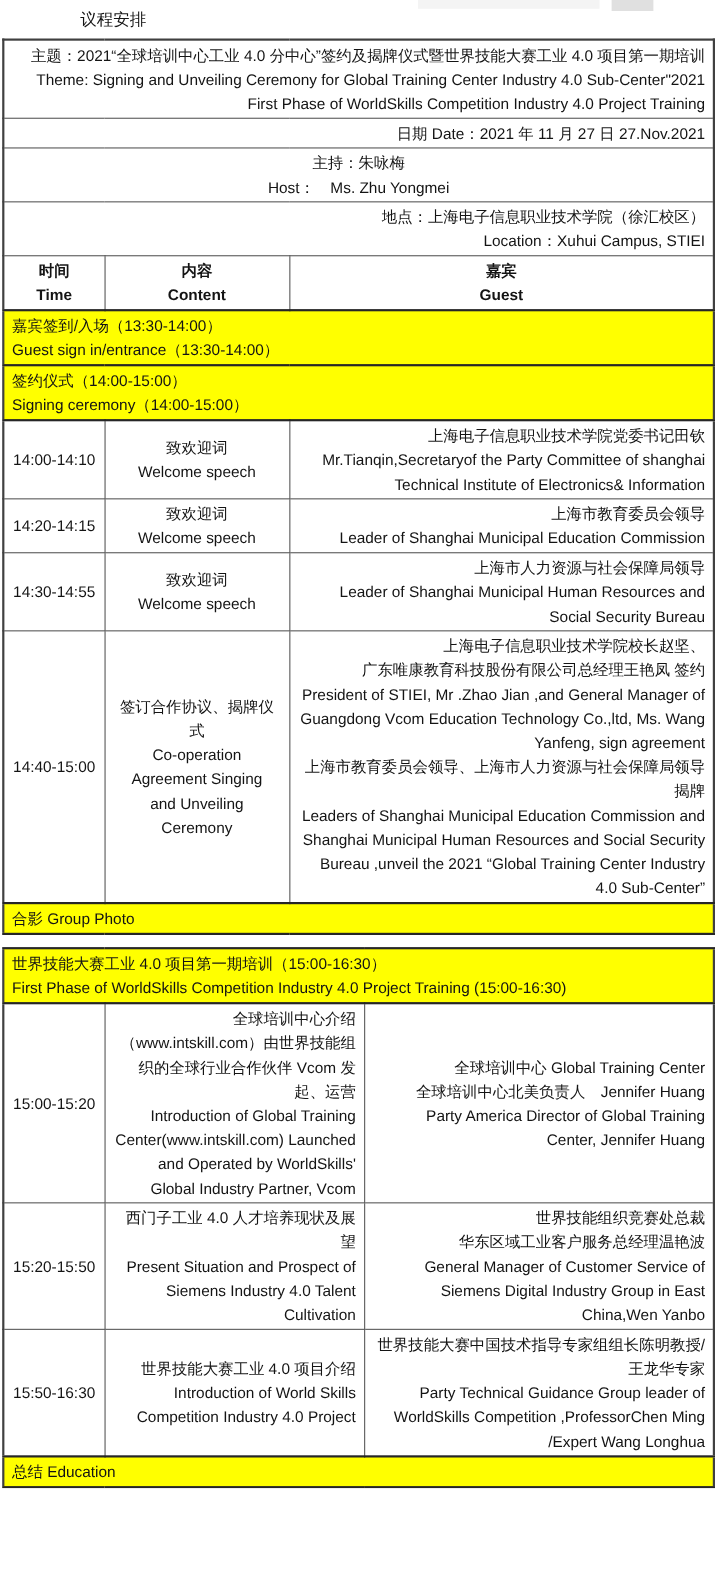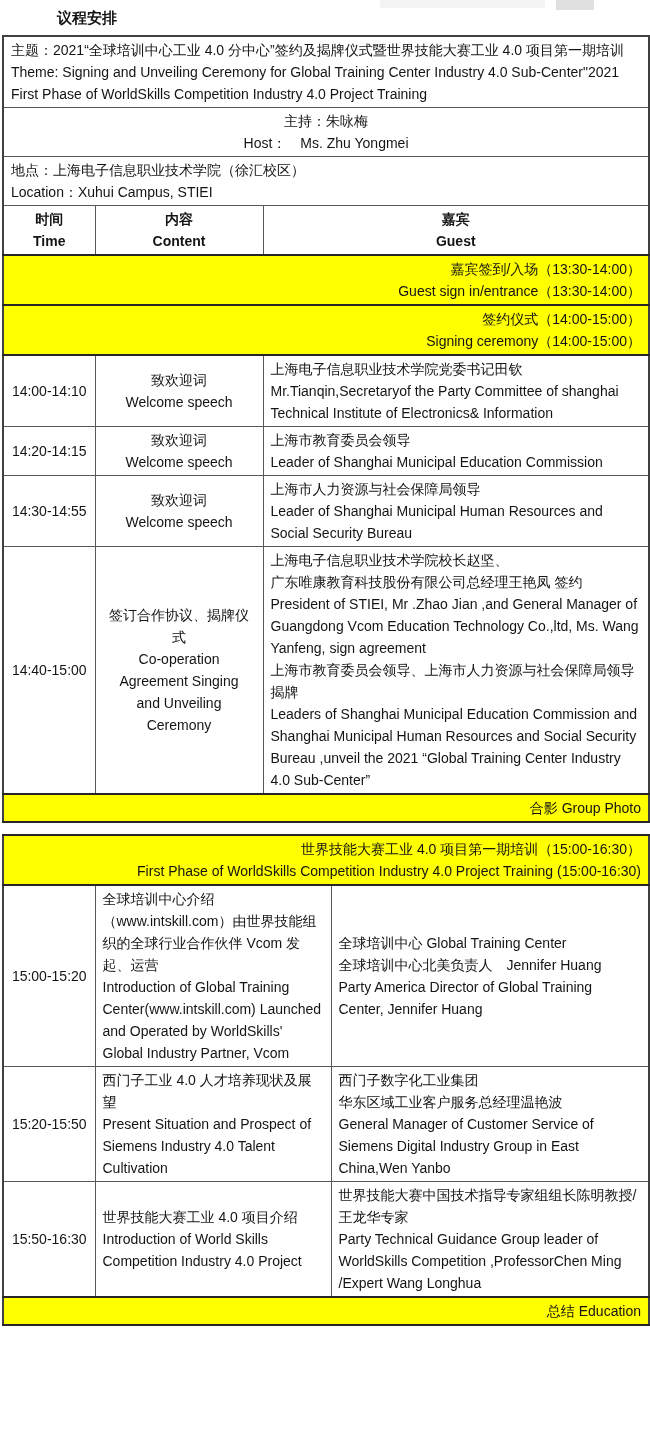--- a/index.html
+++ b/index.html
@@ -12,49 +12,49 @@
   }
   .screen-artifact-strip{
     position:absolute;top:0;left:380px;width:165px;height:8px;
     background:#f4f4f4;
   }
   .screen-artifact-chip{
     position:absolute;top:0;left:556px;width:38px;height:10px;
     background:#e0e0e0;
   }
   .doc-title{
-    font-weight:bold;
+    font-weight:normal;
     font-size:15px;
-    padding:9px 0 7px 57px;
+    padding:9px 0 7px 73px;
   }
   table.agenda{
     width:646px;
     margin:0 2px;
     border-collapse:collapse;
     table-layout:fixed;
     border:2px solid #404040;
   }
   table.agenda td{
     border:1.5px solid #595959;
     padding:2px 7px;
     vertical-align:middle;
     white-space:pre-line;
     line-height:22px;
     word-wrap:break-word;
     overflow-wrap:break-word;
   }
-  td.left{text-align:left;}
+  td.left{text-align:right;}
   td.center{text-align:center;}
   tr.col-head td{
     font-weight:bold;
     text-align:center;
   }
   tr.banner td{
     background:#ffff00;
-    text-align:right;
+    text-align:left;
     border-top:2px solid #262626;
     border-bottom:2px solid #262626;
     margin-top:20px;
   }
   .table-gap{height:11px;}
 </style>
 </head>
 <body>
 
 <div class="screen-artifact-strip"></div>
@@ -66,20 +66,23 @@
   <colgroup>
     <col style="width:92px">
       <col style="width:168px">
       <col style="width:386px">
   </colgroup>
   <tbody>
       <tr>
     <td colspan="3" class="left">主题：2021“全球培训中心工业 4.0 分中心”签约及揭牌仪式暨世界技能大赛工业 4.0 项目第一期培训
 Theme: Signing and Unveiling Ceremony for Global Training Center Industry 4.0 Sub-Center"2021
 First Phase of WorldSkills Competition Industry 4.0 Project Training</td>
+  </tr>
+  <tr>
+    <td colspan="3" class="left">日期 Date：2021 年 11 月 27 日 27.Nov.2021</td>
   </tr>
   <tr>
     <td colspan="3" class="center">主持：朱咏梅
 Host：　Ms. Zhu Yongmei</td>
   </tr>
   <tr>
     <td colspan="3" class="left">地点：上海电子信息职业技术学院（徐汇校区）
 Location：Xuhui Campus, STIEI</td>
   </tr>
   <tr class="col-head">
@@ -157,21 +160,21 @@
 （www.intskill.com）由世界技能组织的全球行业合作伙伴 Vcom 发起、运营
 Introduction of Global Training Center(www.intskill.com) Launched and Operated by WorldSkills' Global Industry Partner, Vcom</td>
     <td class="left">全球培训中心 Global Training Center
 全球培训中心北美负责人　Jennifer Huang
 Party America Director of Global Training Center, Jennifer Huang</td>
   </tr>
   <tr>
     <td class="center">15:20-15:50</td>
     <td class="left">西门子工业 4.0 人才培养现状及展望
 Present Situation and Prospect of Siemens Industry 4.0 Talent Cultivation</td>
-    <td class="left">西门子数字化工业集团
+    <td class="left">世界技能组织竞赛处总裁
 华东区域工业客户服务总经理温艳波
 General Manager of Customer Service of Siemens Digital Industry Group in East China,Wen Yanbo</td>
   </tr>
   <tr>
     <td class="center">15:50-16:30</td>
     <td class="left">世界技能大赛工业 4.0 项目介绍
 Introduction of World Skills Competition Industry 4.0 Project</td>
     <td class="left">世界技能大赛中国技术指导专家组组长陈明教授/王龙华专家
 Party Technical Guidance Group leader of WorldSkills Competition ,ProfessorChen Ming /Expert Wang Longhua</td>
   </tr>

